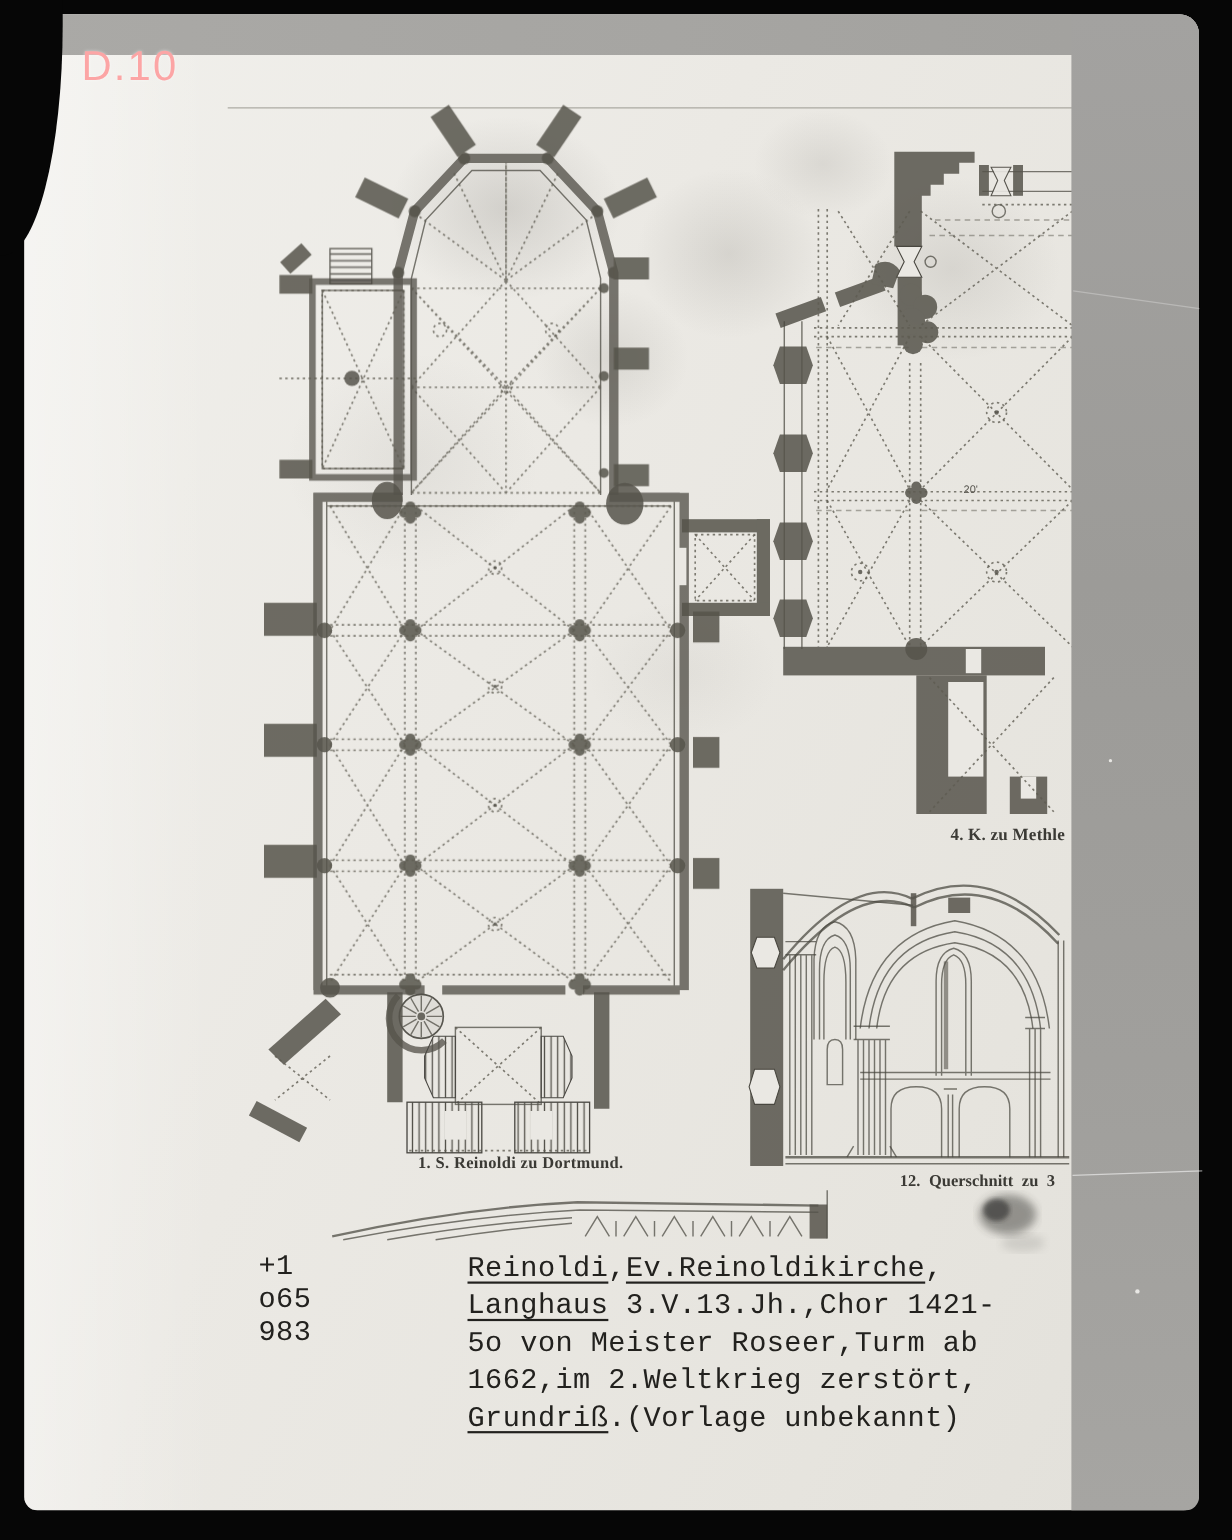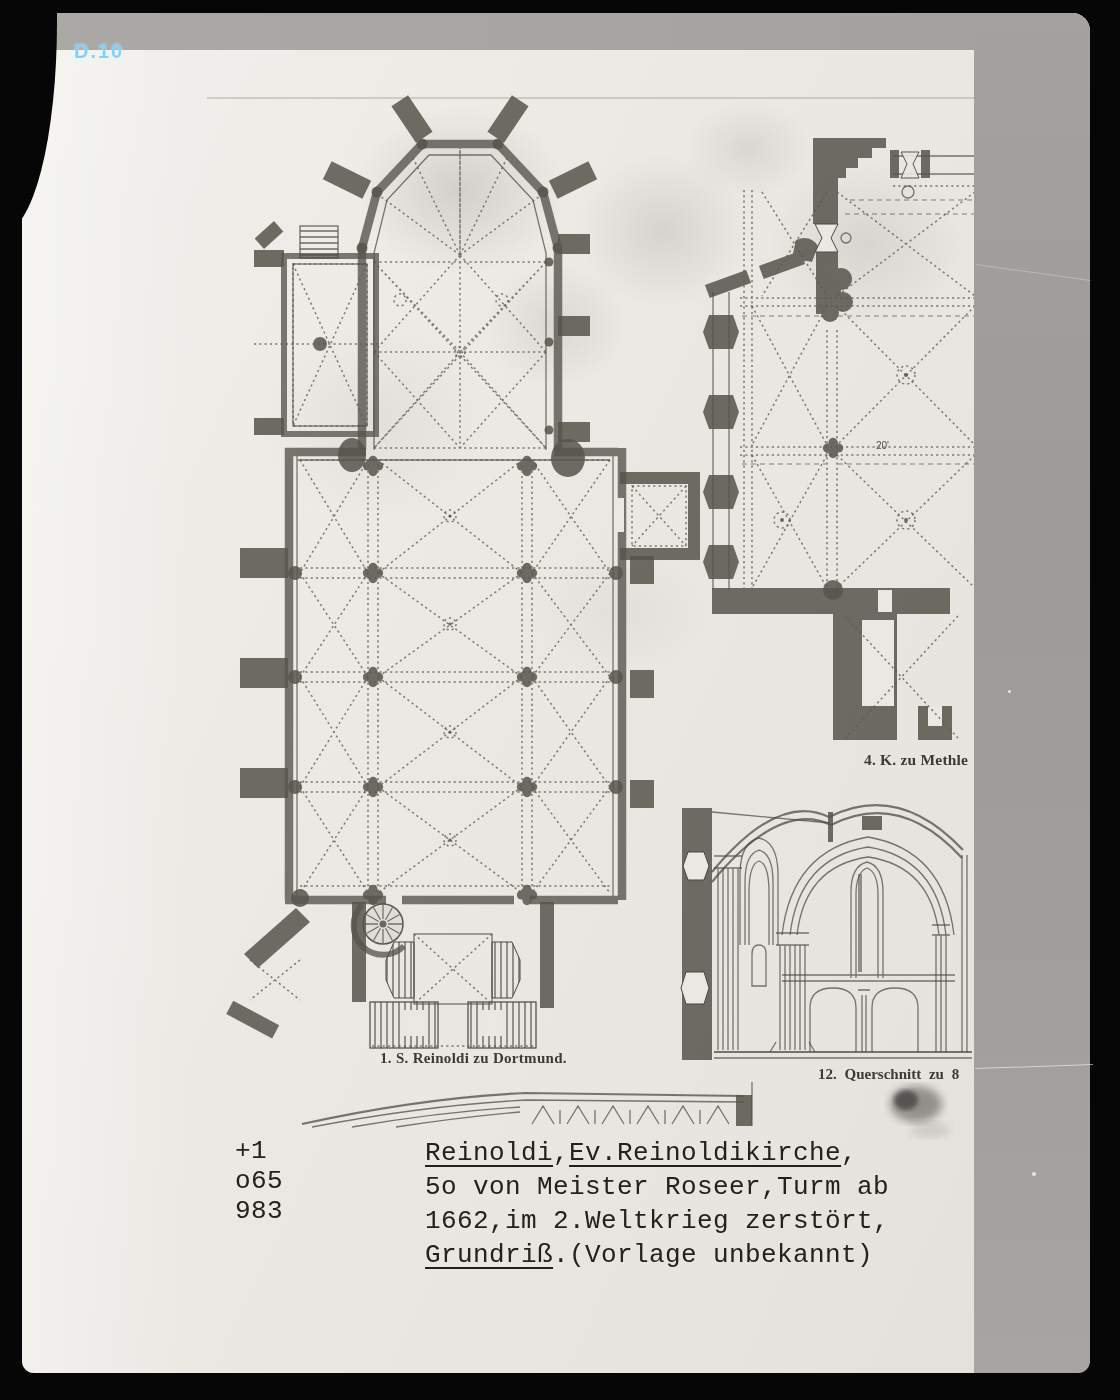--- a/index.html
+++ b/index.html
@@ -23,22 +23,22 @@
          background:linear-gradient(90deg,#aaa9a6,#a6a5a2 55%,#a2a19e);border-radius:14px 18px 0 0;}
   .strip-right{position:absolute;left:974px;top:13px;width:116px;height:1360px;z-index:4;
          background:linear-gradient(180deg,#a3a2a0,#9c9b98 38%,#a09f9c 70%,#a6a5a2);
          border-radius:0 18px 12px 0;}
   .scratch{position:absolute;height:1px;background:rgba(255,255,255,.55);z-index:5;pointer-events:none;}
   .sc1{left:975px;top:1066px;width:118px;transform:rotate(-2deg);}
   .sc2{left:975px;top:272px;width:116px;transform:rotate(8deg);opacity:.5;}
   .speck{position:absolute;width:4px;height:4px;border-radius:50%;background:#e8e7e4;z-index:5;}
   .corner-blob{position:absolute;left:0;top:0;width:57px;height:232px;background:#060606;z-index:6;
          border-bottom-right-radius:54px 210px;}
-  .frame-label{position:absolute;left:74px;top:40px;z-index:7;font-size:20px;font-weight:bold;
-         letter-spacing:2px;color:#7dd3fc;filter:blur(.4px);text-shadow:0 0 3px rgba(255,255,255,.55);}
+  .frame-label{position:absolute;left:74px;top:40px;z-index:7;font-size:38px;font-weight:normal;
+         letter-spacing:2px;color:#fca5a5;filter:blur(.4px);text-shadow:0 0 3px rgba(255,255,255,.55);}
   svg.art{position:absolute;left:0;top:0;width:1120px;height:1400px;z-index:2;pointer-events:none;}
   
   .fig-cap{position:absolute;z-index:3;font-family:"Liberation Serif",serif;font-weight:600;
          color:#3b3a35;white-space:nowrap;text-align:right;}
   .cap-reinoldi{left:368px;top:1050px;font-size:15px;letter-spacing:.3px;margin-left:12px;}
   .cap-methler{left:864px;top:751px;font-size:15.5px;letter-spacing:.2px;}
   .cap-querschnitt{left:818px;top:1066px;font-size:15px;word-spacing:4px;}
   .scale-mark{position:absolute;left:876px;top:440px;z-index:3;font-family:Liberation Sans, sans-serif;
          font-size:10px;color:#55534c;}
   
@@ -339,27 +339,28 @@
         M602,1124L613,1106L624,1124 M637,1124L648,1106L659,1124 M672,1124L683,1106L694,1124
         M707,1124L718,1106L729,1124"></path>
       <path class="ln-t" opacity=".5" d="M560,1110V1124 M595,1110V1124 M630,1110V1124 M665,1110V1124 M700,1110V1124"></path>
       <rect class="fl" x="736" y="1095" width="16" height="31"></rect>
       <path class="ln-t" d="M752,1082V1126"></path>
     </g>
   </svg>
 
   <div class="fig-cap cap-reinoldi">1. S. Reinoldi zu Dortmund.</div>
   <div class="fig-cap cap-methler">4. K. zu Methle</div>
-  <div class="fig-cap cap-querschnitt">12. Querschnitt zu 8</div>
+  <div class="fig-cap cap-querschnitt">12. Querschnitt zu 3</div>
   <div class="scale-mark">20'</div>
 
   <div class="catalog">
     <div class="cat-id">+1 o65 983</div>
     <div class="cat-lines">
       <div class="cl"><span class="u">Reinoldi</span><span>,</span><span class="u">Ev.Reinoldikirche</span><span>,</span></div>
+      <div class="cl"><span class="u">Langhaus</span><span> 3.V.13.Jh.,Chor 1421-</span></div>
       <div class="cl">5o von Meister Roseer,Turm ab</div>
       <div class="cl">1662,im 2.Weltkrieg zerstört,</div>
       <div class="cl"><span class="u">Grundriß</span><span>.(Vorlage unbekannt)</span></div>
     </div>
   </div>
 
   <div class="strip-top"></div>
   <div class="strip-right"></div>
   <div class="scratch sc1"></div>
   <div class="scratch sc2"></div>

